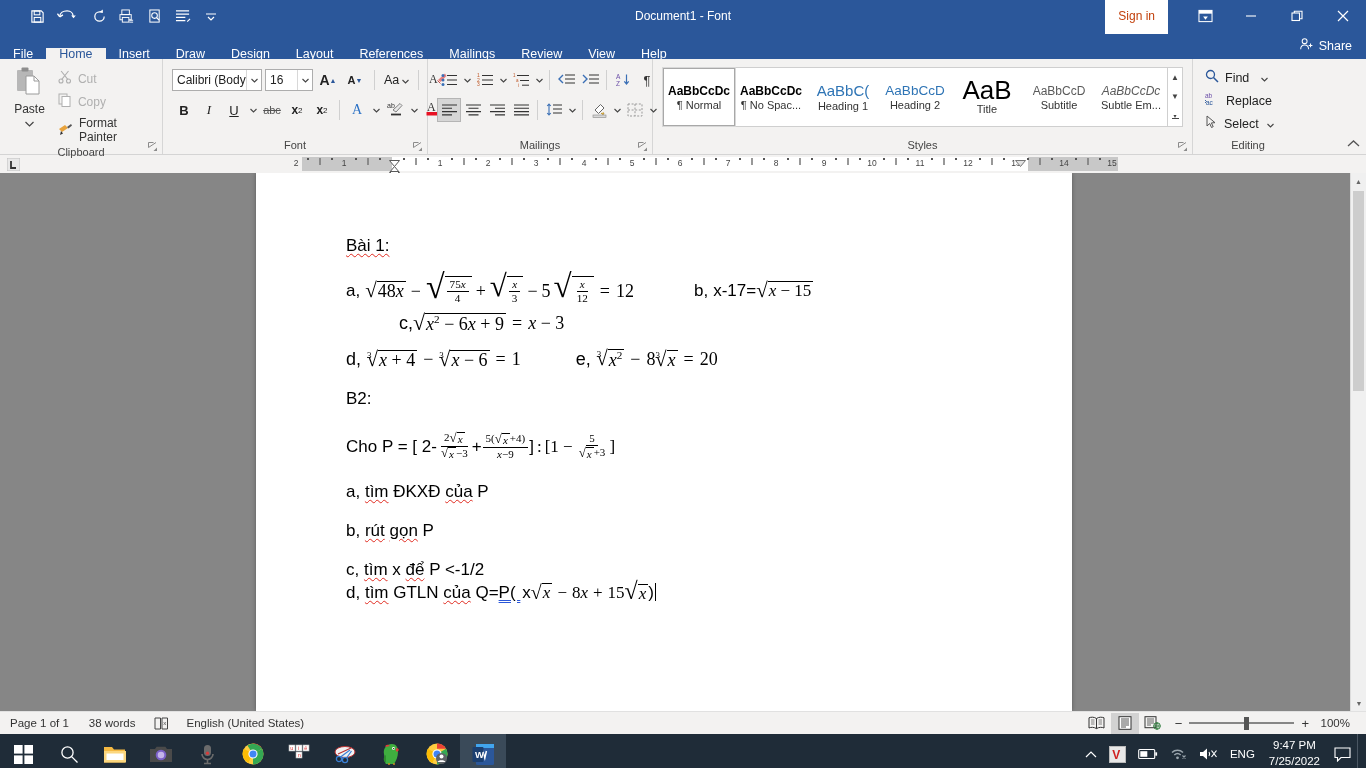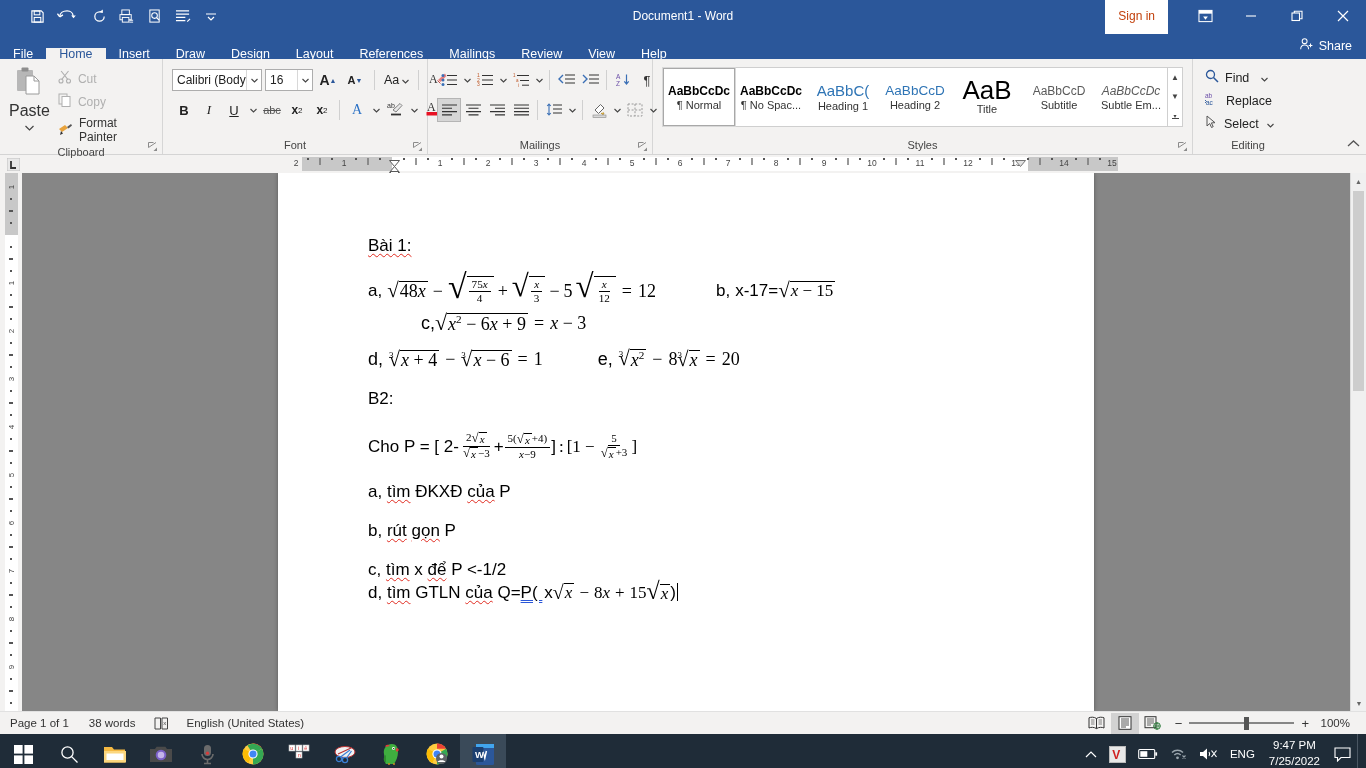--- a/index.html
+++ b/index.html
@@ -76,21 +76,21 @@
     position:absolute; right:4px; bottom:3px; width:10px; height:10px;
     cursor:pointer; opacity:.65;
   }
 
   
   .grp-clipboard { width:163px; }
   .paste-col {
     display:flex; flex-direction:column; align-items:center; width:52px;
     cursor:pointer; padding-top:2px;
   }
-  .paste-label { font-size:16px; color:#333; margin-top:1px; }
+  .paste-label { font-size:12px; color:#333; margin-top:1px; }
   .clip-list { display:flex; flex-direction:column; gap:2px; padding-top:4px; padding-left:2px;}
   .clip-item {
     display:flex; align-items:center; gap:6px; font-size:12px;
     padding:2px 5px 2px 2px; cursor:pointer; color:#333;
   }
   .clip-item.disabled { color:#b0b0b0; }
 
   
   .grp-font { width:265px; }
   .fontrow1 { display:flex; align-items:center; gap:3px; padding:2px 0 0 4px; }
@@ -155,21 +155,21 @@
   }
   .hruler { position:relative; flex:1; height:18px; }
   .hr-inner { position:absolute; left:278px; top:2px; height:14px; width:816px; }
   .hr-grey { position:absolute; top:0; height:14px; background:#c8c8c8; }
   .hr-white{ position:absolute; top:0; height:14px; background:#fff; }
   .hr-ticks { position:absolute; top:0; left:0; height:14px; width:100%; font-size:8.5px; color:#444; }
   .hr-ticks span { position:absolute; top:1px; transform:translateX(-50%); }
   .hr-dot { position:absolute; top:5px; width:2px; height:2px; background:#555; }
   .hr-pipe { position:absolute; top:3px; width:1px; height:7px; background:#777; }
 
-  .body-row { display:flex; height:538px; }
+  .body-row { display:flex; height:538px;flex-direction:column; }
   .vruler {
     width:22px; background:#f3f2f1; position:relative;
   }
   .vr-grey { position:absolute; left:5px; width:13px; background:#c8c8c8; }
   .vr-white{ position:absolute; left:5px; width:13px; background:#fff; }
   .vr-ticks { position:absolute; left:0; top:0; width:22px; height:100%; font-size:8px; color:#444;}
   .vr-ticks span { position:absolute; left:11px; transform:translate(-50%,-50%) rotate(-90deg); }
   .vr-dot { position:absolute; left:10px; width:2px; height:2px; background:#555; }
 
   
@@ -314,21 +314,21 @@
           <path d="M1 2h14 M1 5.5h14 M1 9h10 M1 12.5h10" stroke="#fff" stroke-width="1.3"></path>
           <path d="M13 13.5 L16 10.5" stroke="#fff" stroke-width="1.2"></path>
         </svg>
     </div>
     <div class="qat-btn" title="Customize Quick Access Toolbar">
       <svg width="12" height="10" viewBox="0 0 12 10">
           <path d="M1 3 h10 M3 6 l3 3 l3 -3" stroke="#fff" stroke-width="1.2" fill="none"></path>
         </svg>
     </div>
   </div>
-  <div class="doc-title">Document1  -  Word</div>
+  <div class="doc-title">Document1  -  Font</div>
   <div class="title-right">
     <div class="signin">Sign in</div>
     <div class="win-btn">
       <svg width="15" height="14" viewBox="0 0 16 15">
           <rect x="1" y="1.5" width="14" height="12" fill="none" stroke="#fff" stroke-width="1.1"></rect>
           <rect x="1" y="1.5" width="14" height="3.5" fill="#fff"></rect>
           <path d="M8 11.5 L5.5 8 h5 Z" fill="#fff"></path>
         </svg>
     </div>
     <div class="win-btn">

